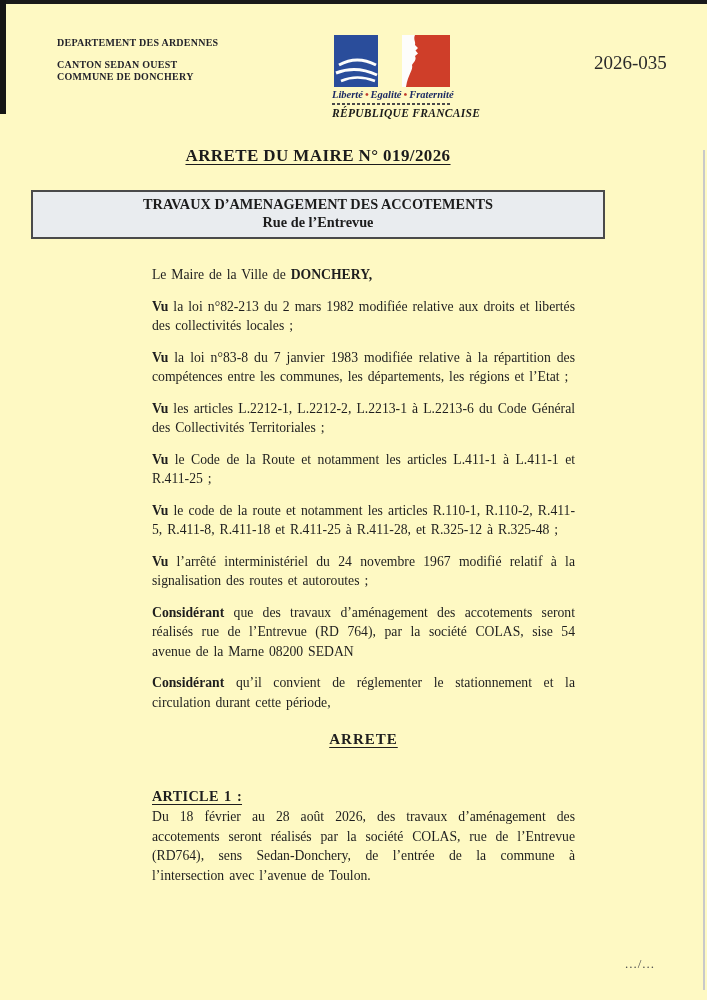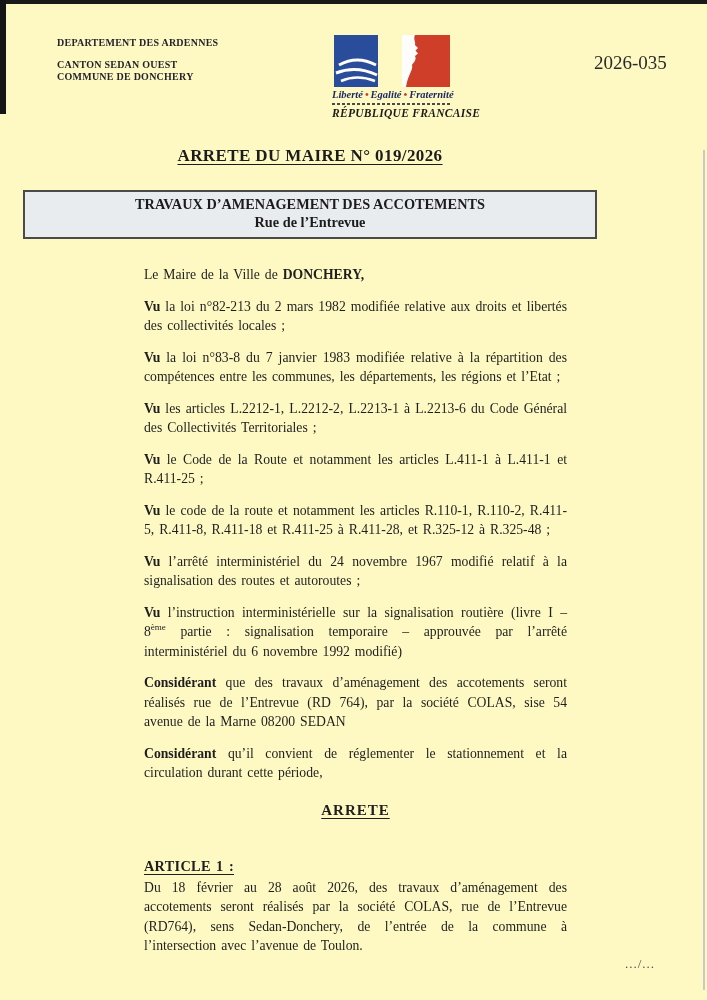--- a/index.html
+++ b/index.html
@@ -22,21 +22,21 @@
   .h-num{position:absolute;left:594px;top:52px;font-size:19px;color:#2a2a2a;}
 
   .h-logo{position:absolute;left:332px;top:35px;width:120px;text-align:center;}
   .h-logo svg{display:block;margin:0 auto;}
   .motto{font-size:10.5px;font-weight:bold;font-style:italic;color:#1c2a63;margin-top:2px;white-space:nowrap;}
   .motto .dot{color:#c0392b;padding:0 2px;}
   .dashes{height:2px;margin:3px 0 2px;background:repeating-linear-gradient(90deg,#4a4a4a 0 3px,transparent 3px 5px);}
   .republique{font-size:11.5px;font-weight:bold;font-style:italic;color:#1b1b1b;letter-spacing:.3px;white-space:nowrap;}
 
   
-  .main{position:absolute;top:140px;left:4px;width:612px;}
+  .main{position:absolute;top:140px;left:12px;width:612px;}
   .doc-title{text-align:center;font-weight:bold;font-size:17px;letter-spacing:.4px;color:#1c1c1c;margin:6px 0 0;}
   .doc-title span{text-decoration:underline;text-underline-offset:3px;}
 
   .subject-box{
     width:574px;margin:24px auto 0;box-sizing:border-box;
     border:2px solid #4a4a4a;background:#e9ecef;
     text-align:center;padding:4px 6px 6px;
   }
   .subject-box .l1,.subject-box .l2{font-weight:bold;font-size:14.3px;line-height:17.5px;color:#1c1c1c;}
 
@@ -110,21 +110,20 @@
       <p class="para"><b>Vu</b> <span>la loi n°83-8 du 7 janvier 1983 modifiée relative à la répartition des compétences entre les communes, les départements, les régions et l’Etat ;</span></p>
 
       <p class="para"><b>Vu</b> <span>les articles L.2212-1, L.2212-2, L.2213-1 à L.2213-6 du Code Général des Collectivités Territoriales ;</span></p>
 
       <p class="para"><b>Vu</b> <span>le Code de la Route et notamment les articles L.411-1 à L.411-1 et R.411-25 ;</span></p>
 
       <p class="para"><b>Vu</b> <span>le code de la route et notamment les articles R.110-1, R.110-2, R.411-5, R.411-8, R.411-18 et R.411-25 à R.411-28, et R.325-12 à R.325-48 ;</span></p>
 
       <p class="para"><b>Vu</b> <span>l’arrêté interministériel du 24 novembre 1967 modifié relatif à la signalisation des routes et autoroutes ;</span></p>
 
-      <p class="para"><b>Vu</b> <span>l’instruction interministérielle sur la signalisation routière (livre I – 8</span><sup>ème</sup><span> partie : signalisation temporaire – approuvée par l’arrêté interministériel du 6 novembre 1992 modifié)</span></p>
 
 
       <p class="para"><b>Considérant</b> <span>que des travaux d’aménagement des accotements seront réalisés rue de l’Entrevue (RD 764), par la société COLAS, sise 54 avenue de la Marne 08200 SEDAN</span></p>
 
       <p class="para"><b>Considérant</b> <span>qu’il convient de réglementer le stationnement et la circulation durant cette période,</span></p>
 
       <div class="arrete"><span>ARRETE</span></div>
 
       <div class="article">
         <div class="article-heading"><span>ARTICLE 1 :</span></div>

